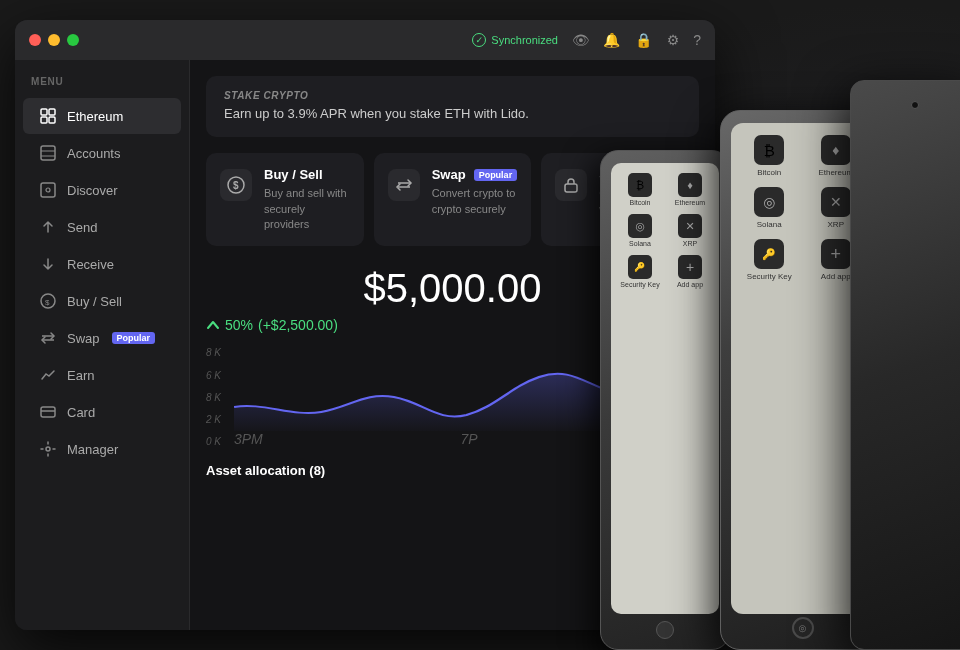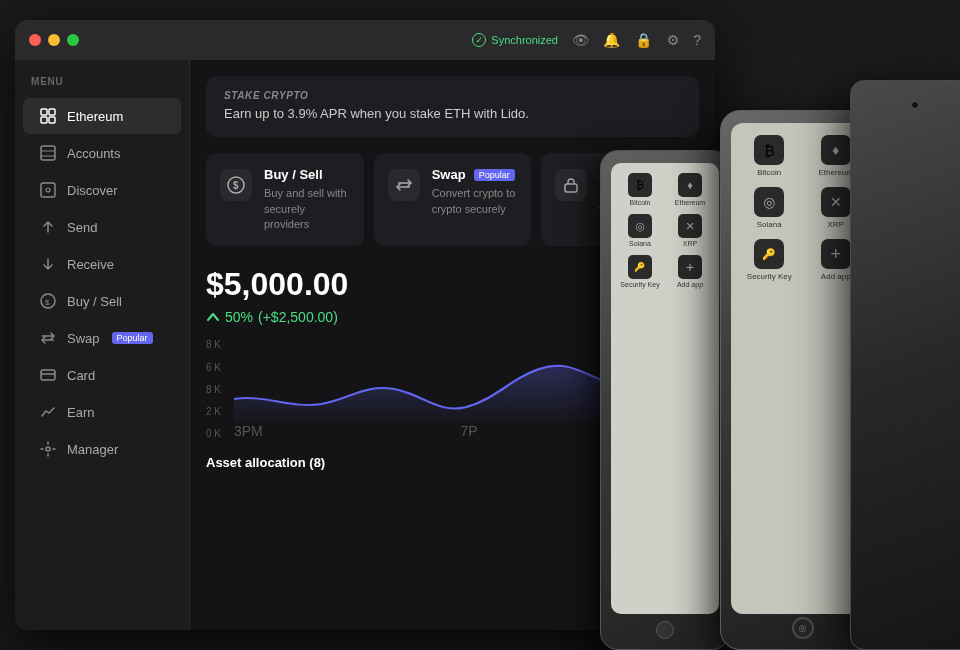--- a/index.html
+++ b/index.html
@@ -131,21 +131,21 @@
       font-size: 13px;
       flex-shrink: 0;
     }
 
     .badge-popular {
       background: #6366f1;
       color: #fff;
       font-size: 9px;
       padding: 1px 5px;
       border-radius: 3px;
-      font-weight: 400;
+      font-weight: 700;
       margin-left: 2px;
     }
 
     
     .main-content {
       flex: 1;
       background: #141416;
       overflow-y: auto;
       padding: 16px;
     }
@@ -238,40 +238,42 @@
     }
 
     .portfolio-label {
       font-size: 14px;
       font-weight: 600;
       color: #fff;
       margin-bottom: 8px;
     }
 
     .portfolio-balance {
-      font-size: 32px;
-      font-weight: 700;
+      font-size: 40px;
+      font-weight: 400;
       color: #fff;
       margin-bottom: 6px;
+      text-align: center;
     }
 
     .portfolio-change {
       font-size: 14px;
       color: #4ade80;
       display: flex;
       align-items: center;
       gap: 5px;
       margin-bottom: 14px;
     }
 
     
     .chart-container {
       position: relative;
       height: 100px;
       margin-bottom: 6px;
+      font-style: italic;
     }
 
     .chart-labels-y {
       position: absolute;
       left: 0;
       top: 0;
       height: 100%;
       display: flex;
       flex-direction: column;
       justify-content: space-between;
@@ -438,34 +440,34 @@
             <path d="M11 3l3 3-3 3M5 7l-3 3 3 3" stroke="#888" stroke-width="1.5" stroke-linecap="round"></path>
           </svg>
         </div>
         <span>Swap</span>
         <span class="badge-popular">Popular</span>
       </div>
 
       <div class="sidebar-item">
         <div class="sidebar-icon">
           <svg width="16" height="16" viewBox="0 0 16 16" fill="none">
+            <polyline points="2,12 6,7 9,9 14,4" stroke="#888" stroke-width="1.5" stroke-linecap="round"></polyline>
+          </svg>
+        </div>
+        <span>Earn</span>
+      </div>
+
+      <div class="sidebar-item">
+        <div class="sidebar-icon">
+          <svg width="16" height="16" viewBox="0 0 16 16" fill="none">
             <rect x="1" y="3" width="14" height="10" rx="2" stroke="#888" stroke-width="1.5"></rect>
             <line x1="1" y1="7" x2="15" y2="7" stroke="#888" stroke-width="1.5"></line>
           </svg>
         </div>
         <span>Card</span>
-      </div>
-
-      <div class="sidebar-item">
-        <div class="sidebar-icon">
-          <svg width="16" height="16" viewBox="0 0 16 16" fill="none">
-            <polyline points="2,12 6,7 9,9 14,4" stroke="#888" stroke-width="1.5" stroke-linecap="round"></polyline>
-          </svg>
-        </div>
-        <span>Earn</span>
       </div>
 
       <div class="sidebar-item">
         <div class="sidebar-icon">
           <svg width="16" height="16" viewBox="0 0 16 16" fill="none">
             <circle cx="8" cy="8" r="2" stroke="#888" stroke-width="1.5"></circle>
             <path d="M8 1v2M8 13v2M1 8h2M13 8h2" stroke="#888" stroke-width="1.5" stroke-linecap="round"></path>
           </svg>
         </div>
         <span>Manager</span>

